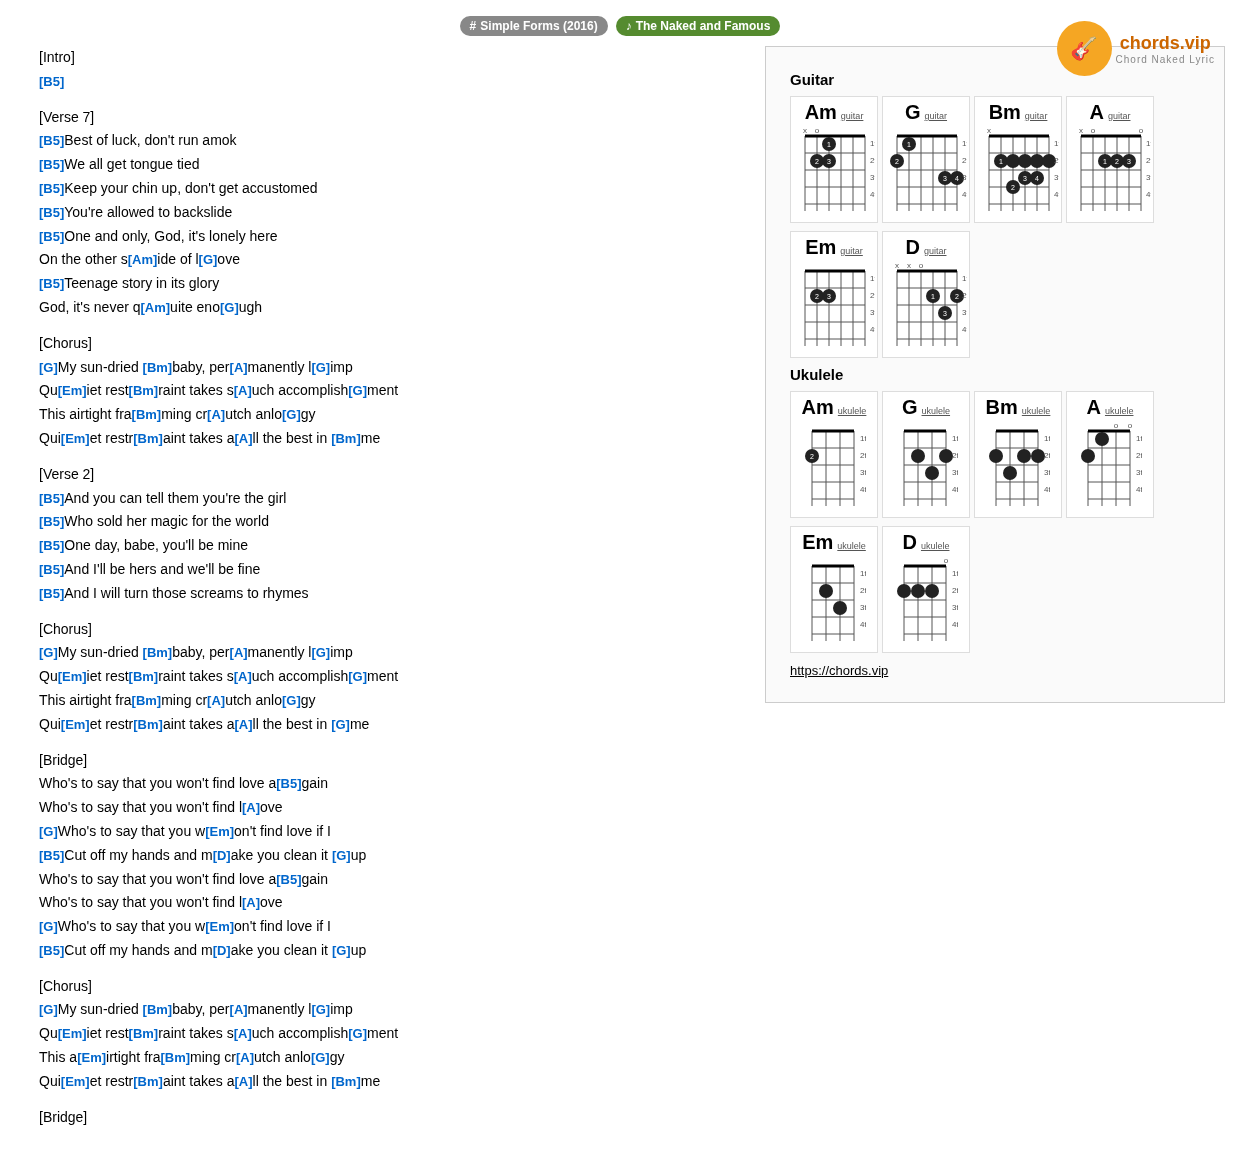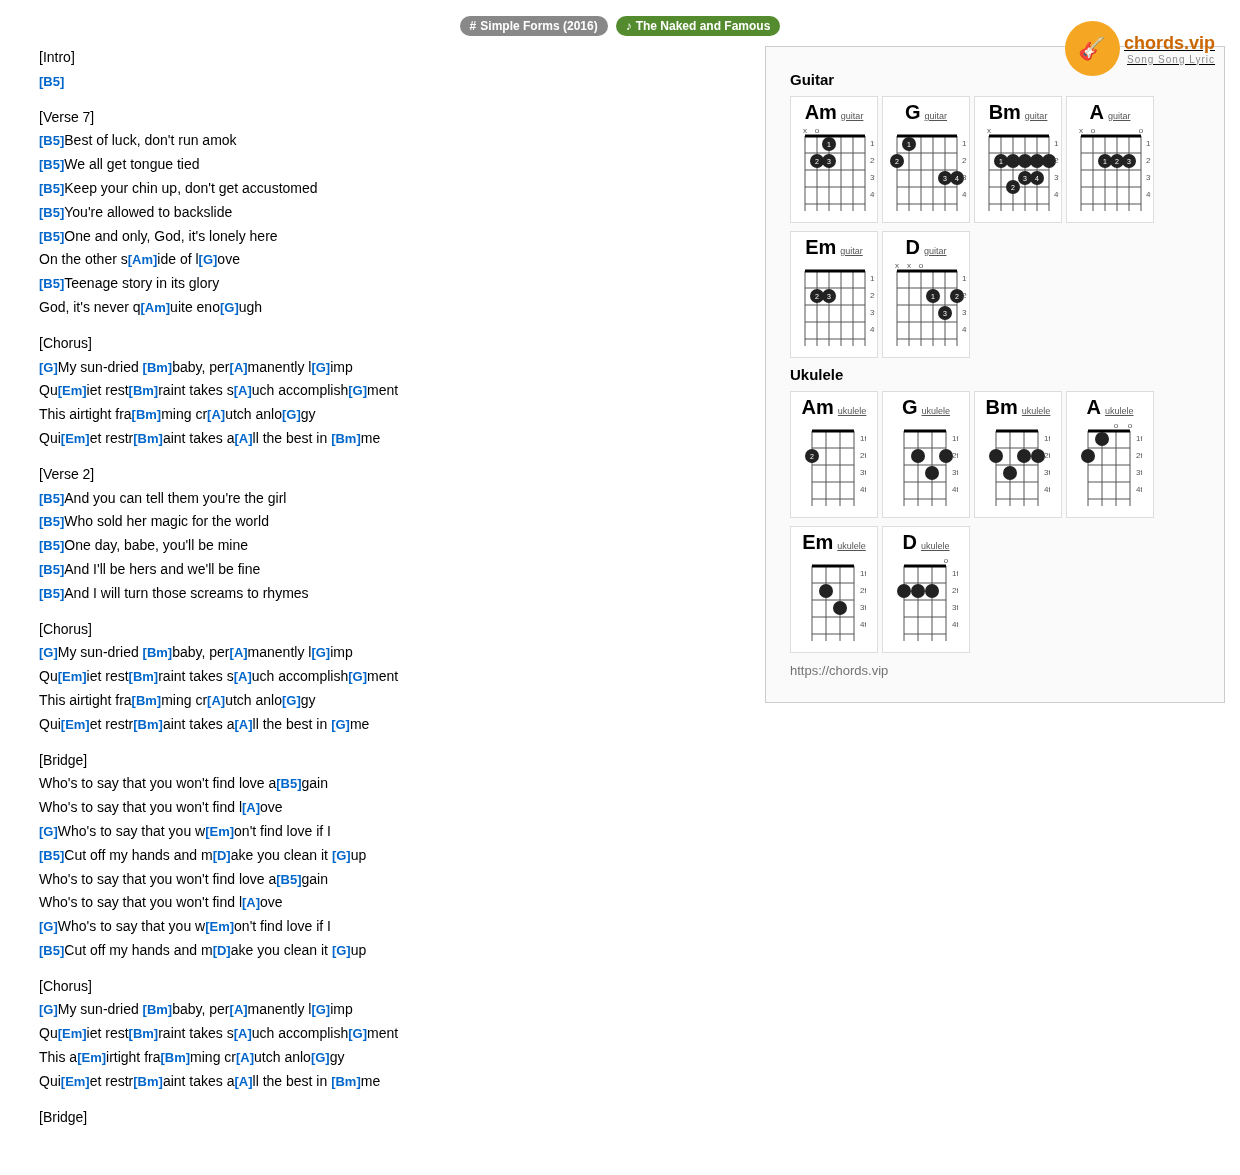--- a/index.html
+++ b/index.html
@@ -91,22 +91,23 @@
       font-weight: bold;
     }
     .chord-type {
       font-size: 9px;
       color: #555;
       text-decoration: underline;
       cursor: pointer;
     }
     .url-footer {
       font-size: 13px;
-      color: #737373;
+      color: #000000;
       margin-top: 10px;
+      text-decoration: underline;
     }
     
     .lyrics-section {
       margin-bottom: 12px;
       line-height: 1.7;
       margin-left: 24px;
     }
     .chord-blue {
       color: #0066cc;
       font-weight: bold;
@@ -131,22 +132,21 @@
       background: #f5a623;
       border-radius: 50%;
       display: flex;
       align-items: center;
       justify-content: center;
       font-size: 22px;
     }
     .brand-text {
       display: flex;
       flex-direction: column;
-      align-items: flex-end;
-      text-decoration: underline;
+      align-items: center;
     }
     .brand-name {
       font-size: 18px;
       font-weight: bold;
       color: #cc6600;
     }
     .brand-sub {
       font-size: 10px;
       color: #888;
       letter-spacing: 1px;
@@ -167,21 +167,21 @@
         <span>The Naked and Famous</span>
       </span>
     </div>
   </div>
 
   <div class="brand-logo">
     <div class="brand-logo-img">
       <div class="guitar-icon">🎸</div>
       <div class="brand-text">
         <span class="brand-name">chords.vip</span>
-        <span class="brand-sub">Song Song Lyric</span>
+        <span class="brand-sub">Chord Naked Lyric</span>
       </div>
     </div>
   </div>
 </div>
 
 <div class="content-wrapper">
 
   <div class="lyrics-col">
 
     <div class="lyrics-section">

